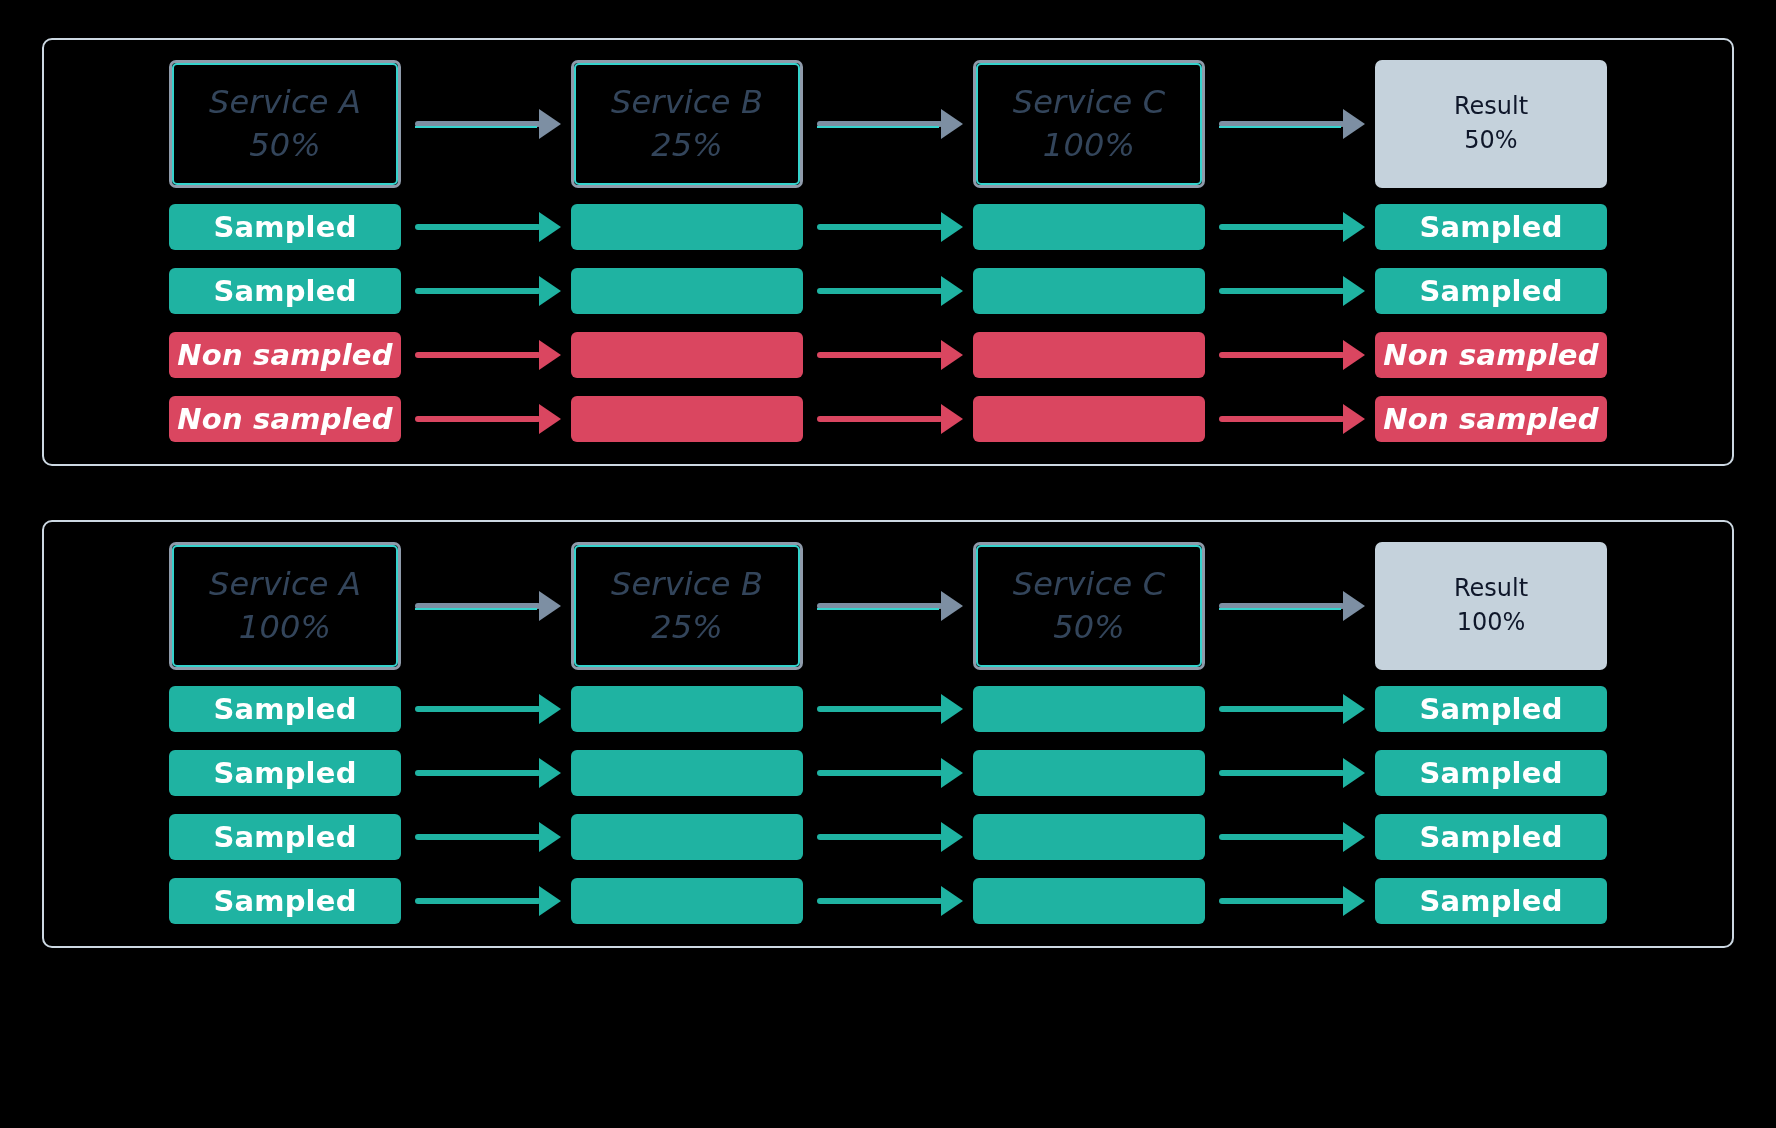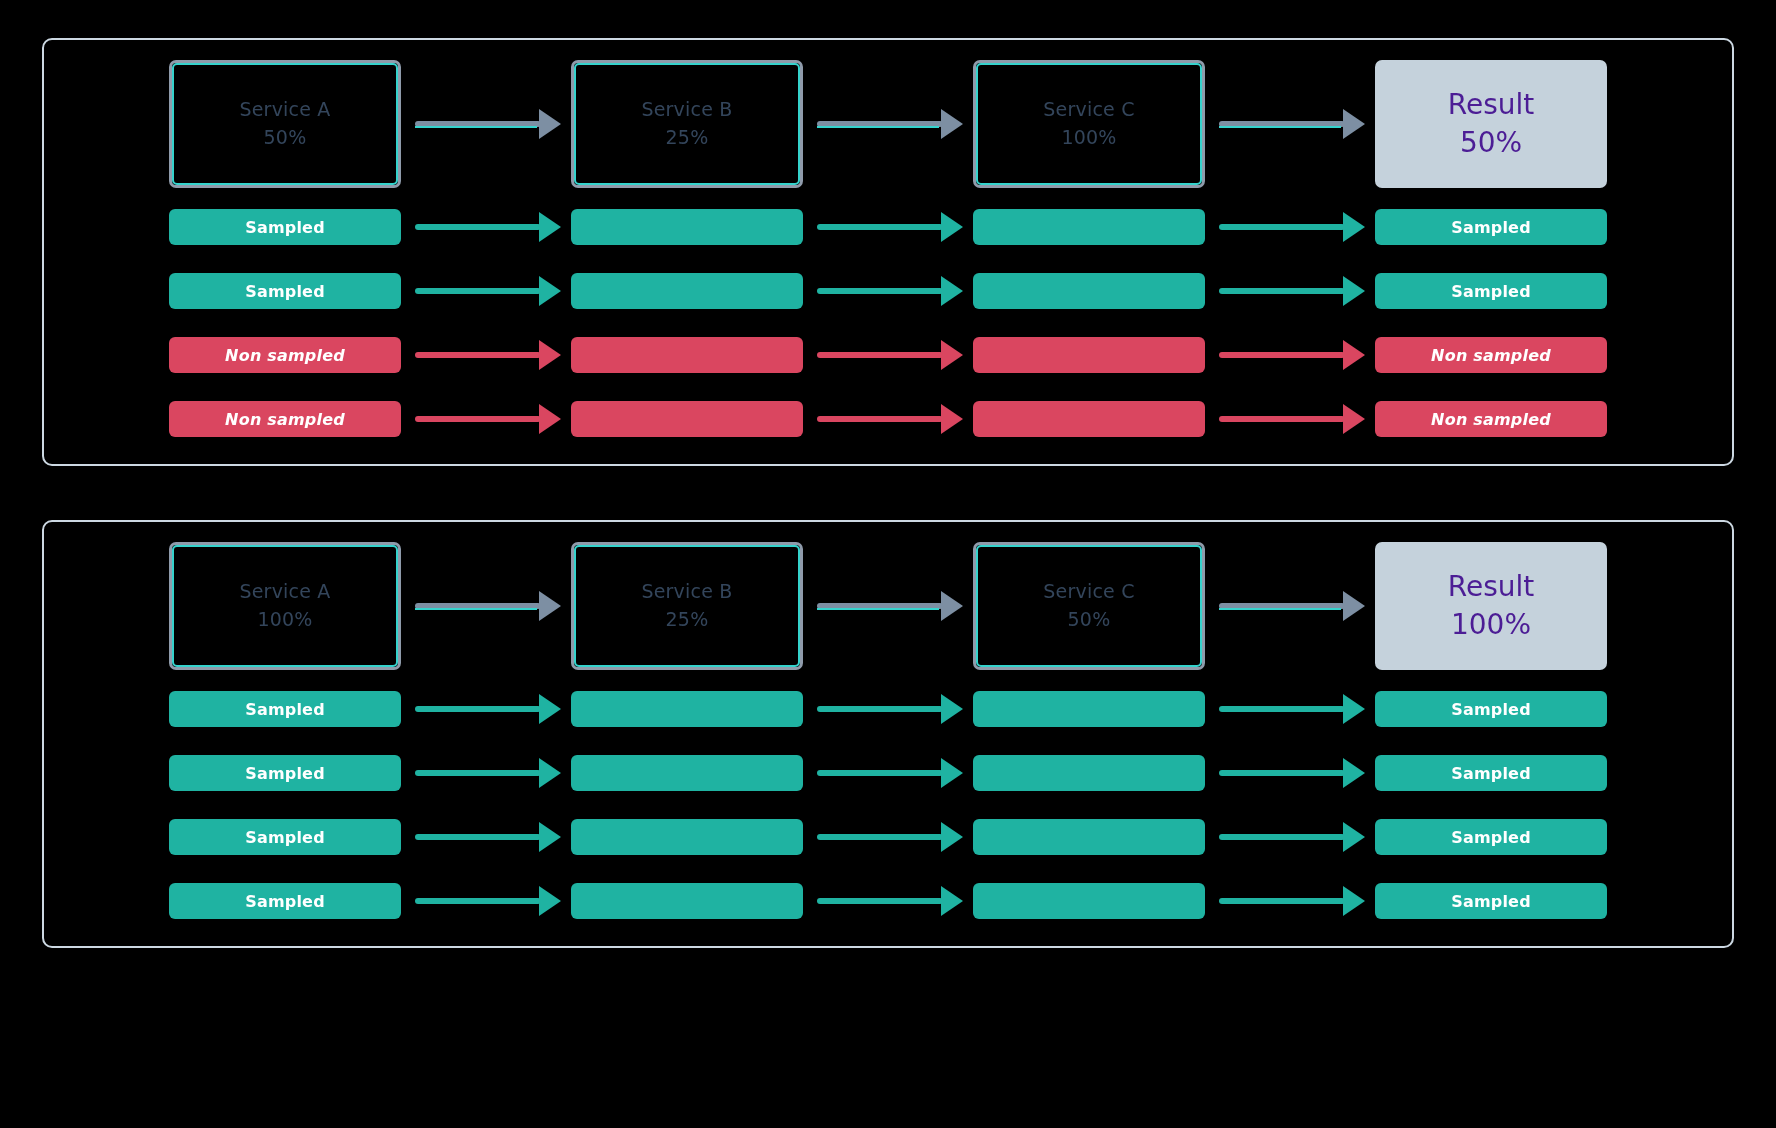--- a/index.html
+++ b/index.html
@@ -51,54 +51,55 @@
   .service-box::after{
     content:"";
     position:absolute;
     left:0;right:0;top:0;bottom:0;
     border:2px solid #35d3cd;
     border-radius:5px;
     pointer-events:none;
   }
   .service-box .line{
     color:#33455b;
-    font-size:19px;
+    font-size:32px;
     letter-spacing:.2px;
     line-height:1.15;
     position:relative;
     z-index:2;
+    font-style:italic;
   }
 
   
   .result-box{
     height:128px;
     box-sizing:border-box;
     background:#c5d2dc;
     border-radius:7px;
     display:flex;
     flex-direction:column;
     align-items:center;
     justify-content:center;
     gap:6px;
   }
   .result-box .line{
-    color:#4c1d95;
-    font-size:28px;
+    color:#0f172a;
+    font-size:24px;
     line-height:1.15;
   }
 
   
   .bar{
-    height:36px;
+    height:46px;
     border-radius:6px;
     display:flex;
     align-items:center;
     justify-content:center;
     color:#ffffff;
-    font-size:16px;
+    font-size:29px;
     font-weight:600;
     letter-spacing:.2px;
   }
   .bar.sampled{background:#1fb3a2;}
   .bar.nonsampled{background:#da4660;font-style:italic;}
   .bar.blank{color:transparent;}
 
   
   .arrow{
     position:relative;

